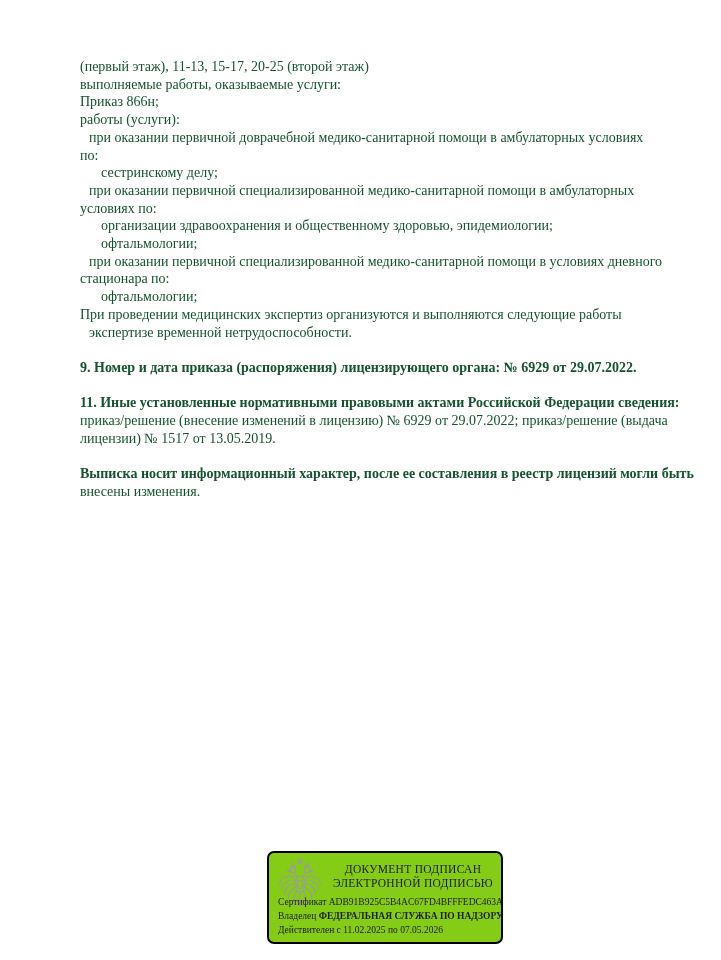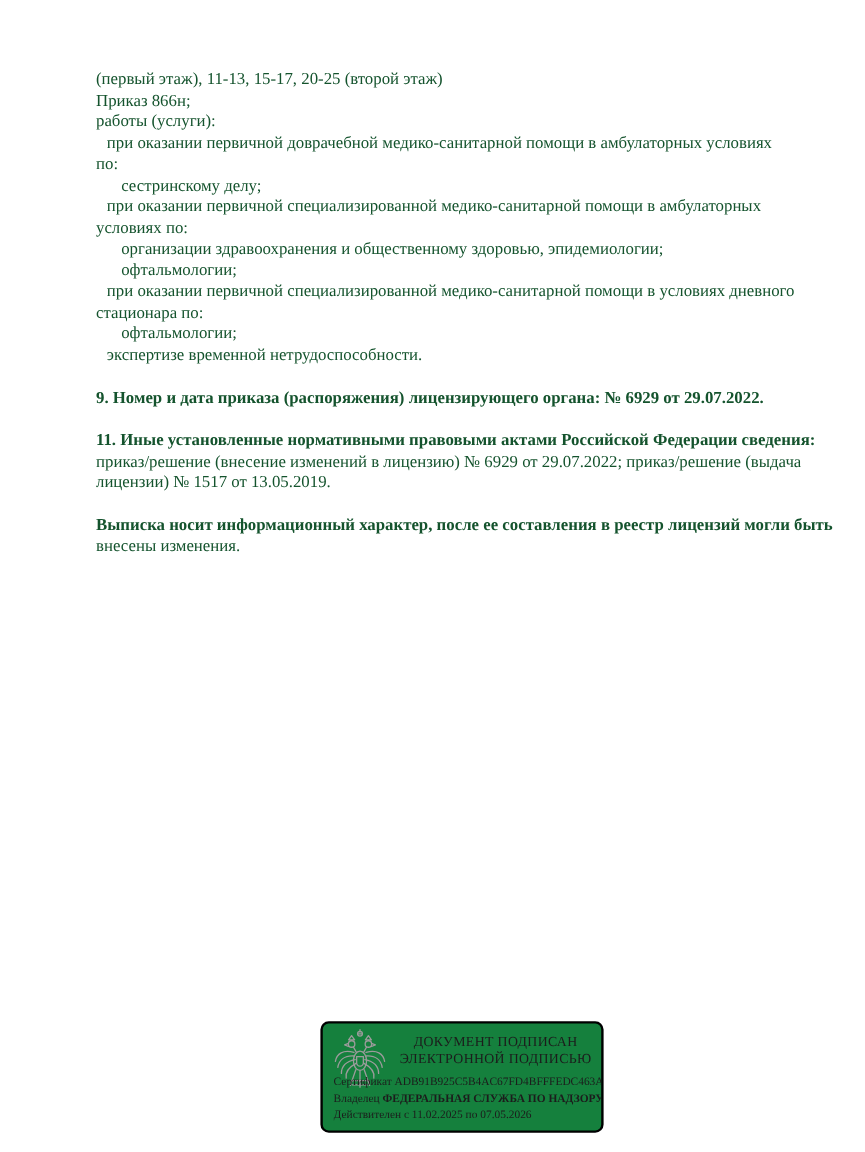--- a/index.html
+++ b/index.html
@@ -30,21 +30,21 @@
   .i2 { padding-left: 21px; }
   .gap { margin-top: 17.7px; font-weight: bold; }
   
   .stamp {
     position: absolute;
     left: 267px; top: 851px;
     width: 236px; height: 93px;
     border: 2px solid #000000;
     border-radius: 7px;
     box-sizing: border-box;
-    background: #15803d;
+    background: #84cc16;
     overflow: hidden;
   }
   .stamp-emblem {
     position: absolute;
     left: 8px; top: 4px;
     width: 46px; height: 54px;
   }
   .stamp-title {
     position: absolute;
     left: 58px; top: 9px; right: 2px;
@@ -64,32 +64,34 @@
   .stamp-info .row { white-space: nowrap; overflow: hidden; }
   .stamp-info .owner-name { font-weight: bold; }
 </style>
 </head>
 <body>
 
 <div class="page">
 
   <div class="doc-body">
     <div class="line">(первый этаж), 11-13, 15-17, 20-25 (второй этаж)</div>
+    <div class="line">выполняемые работы, оказываемые услуги:</div>
     <div class="line">Приказ 866н;</div>
     <div class="line">работы (услуги):</div>
     <div class="line i1">при оказании первичной доврачебной медико-санитарной помощи в амбулаторных условиях</div>
     <div class="line">по:</div>
     <div class="line i2">сестринскому делу;</div>
     <div class="line i1">при оказании первичной специализированной медико-санитарной помощи в амбулаторных</div>
     <div class="line">условиях по:</div>
     <div class="line i2">организации здравоохранения и общественному здоровью, эпидемиологии;</div>
     <div class="line i2">офтальмологии;</div>
     <div class="line i1">при оказании первичной специализированной медико-санитарной помощи в условиях дневного</div>
     <div class="line">стационара по:</div>
     <div class="line i2">офтальмологии;</div>
+    <div class="line">При проведении медицинских экспертиз организуются и выполняются следующие работы</div>
     <div class="line i1">экспертизе временной нетрудоспособности.</div>
     <div class="line gap">9. Номер и дата приказа (распоряжения) лицензирующего органа: № 6929 от 29.07.2022.</div>
     <div class="line gap">11. Иные установленные нормативными правовыми актами Российской Федерации сведения:</div>
     <div class="line">приказ/решение (внесение изменений в лицензию) № 6929 от 29.07.2022; приказ/решение (выдача</div>
     <div class="line">лицензии) № 1517 от 13.05.2019.</div>
     <div class="line gap">Выписка носит информационный характер, после ее составления в реестр лицензий могли быть</div>
     <div class="line">внесены изменения.</div>
   </div>
 
   <div class="stamp">

